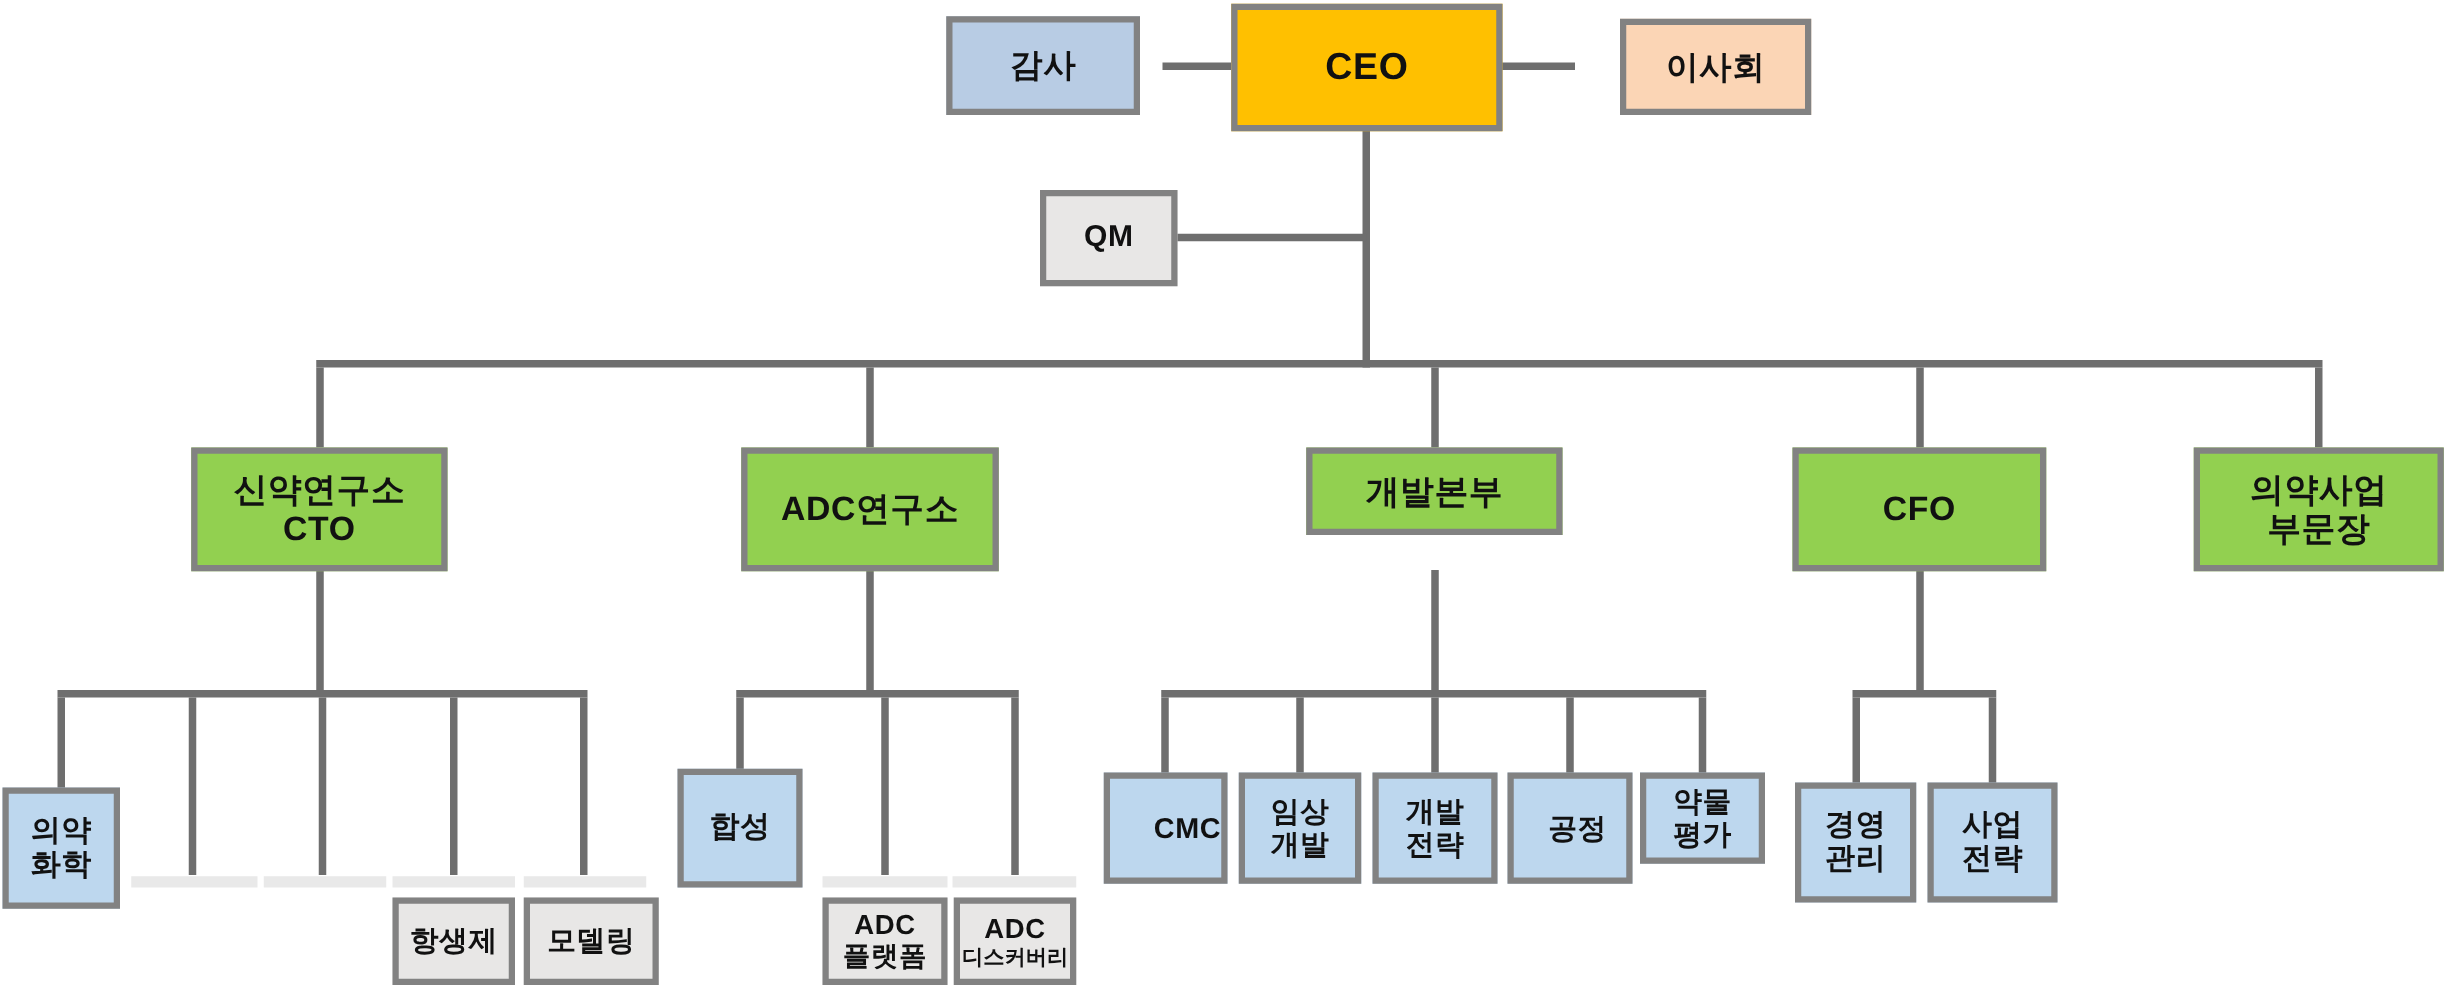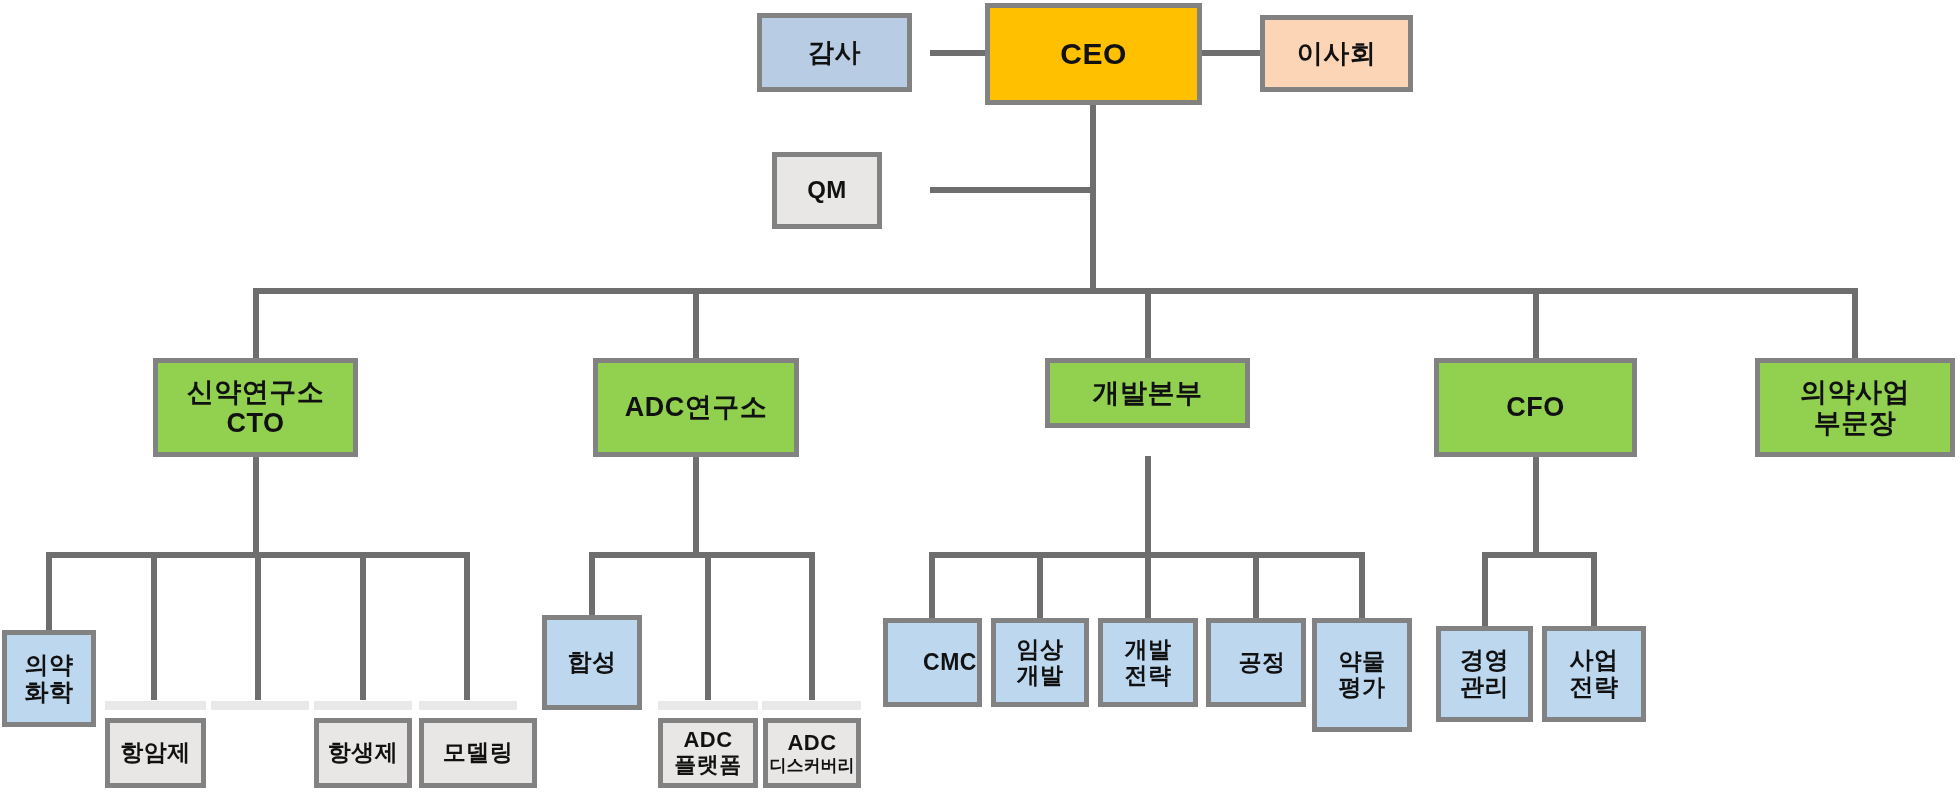--- a/index.html
+++ b/index.html
@@ -19,21 +19,21 @@
     align-items:center;
     justify-content:center;
     font-weight:bold;
     color:var(--text,#111111);
     text-align:center;
     line-height:1.12;
     letter-spacing:0.5px;
   }
   .fill-ceo{background:var(--ceo-fill,#FFC000);}
   .fill-audit{background:var(--audit-fill,#B8CCE4);}
-  .fill-board{background:var(--board-fill,#FBD5B5);}
+  .fill-board{background:var(--board-fill,#FBD5B5);margin-left:36px;}
   .fill-gray{background:var(--gray-fill,#E8E7E6);}
   .fill-green{background:var(--green-fill,#92D050);}
   .fill-blue{background:var(--blue-fill,#BDD7EE);}
   .hline,.vline{position:absolute;background:var(--line,#6E6E6E);}
   .hline{height:6px;}
   .vline{width:6px;}
   .strip{position:absolute;height:9px;background:var(--strip,#E9E9E9);}
   .f30{font-size:30px;} .f27{font-size:27px;} .f26{font-size:26px;}
   .f24{font-size:24px;} .f23{font-size:23px;} .f22{font-size:22px;}
   .small{font-size:17px;letter-spacing:0;}
@@ -91,21 +91,21 @@
 
   <div class="box fill-audit f26" style="left:757px;top:13px;width:155px;height:79px;">
     <span>감사</span>
   </div>
   <div class="box fill-ceo f30" style="left:985px;top:3px;width:217px;height:102px;">
     <span>CEO</span>
   </div>
   <div class="box fill-board f26" style="left:1260px;top:15px;width:153px;height:77px;">
     <span>이사회</span>
   </div>
-  <div class="box fill-gray f24" style="left:772px;top:152px;width:110px;height:77px;">
+  <div class="box fill-gray f24" style="left:832px;top:152px;width:110px;height:77px;">
     <span>QM</span>
   </div>
 
   <div class="box fill-green f27" style="left:153px;top:358px;width:205px;height:99px;">
     <span>신약연구소</span>
     <span>CTO</span>
   </div>
   <div class="box fill-green f27" style="left:593px;top:358px;width:206px;height:99px;">
     <span>ADC연구소</span>
   </div>
@@ -117,27 +117,24 @@
   </div>
   <div class="box fill-green f27" style="left:1755px;top:358px;width:200px;height:99px;justify-content:center;">
     <span>의약사업</span>
     <span>부문장</span>
   </div>
 
   <div class="box fill-blue f24" style="left:2px;top:630px;width:94px;height:97px;">
     <span>의약</span>
     <span>화학</span>
   </div>
-  <div class="box fill-gray f23" style="left:105px;top:718px;width:101px;height:70px;">
-    <span>항암제</span>
-  </div>
   <div class="box fill-gray f23" style="left:314px;top:718px;width:98px;height:70px;">
     <span>항생제</span>
   </div>
-  <div class="box fill-gray f23" style="left:419px;top:718px;width:118px;height:70px;">
+  <div class="box fill-gray f23" style="left:419px;top:718px;width:108px;height:70px;">
     <span>모델링</span>
   </div>
 
   <div class="box fill-blue f24" style="left:542px;top:615px;width:100px;height:95px;">
     <span>합성</span>
   </div>
   <div class="box fill-gray f22" style="left:658px;top:718px;width:100px;height:70px;">
     <span>ADC</span>
     <span>플랫폼</span>
   </div>
@@ -153,21 +150,21 @@
     <span>임상</span>
     <span>개발</span>
   </div>
   <div class="box fill-blue f23" style="left:1098px;top:618px;width:100px;height:89px;">
     <span>개발</span>
     <span>전략</span>
   </div>
   <div class="box fill-blue f23" style="left:1206px;top:618px;width:100px;height:89px;padding-left:12px;">
     <span>공정</span>
   </div>
-  <div class="box fill-blue f23" style="left:1312px;top:618px;width:100px;height:114px;">
+  <div class="box fill-blue f23" style="left:1312px;top:618px;width:100px;height:73px;">
     <span>약물</span>
     <span>평가</span>
   </div>
 
   <div class="box fill-blue f24" style="left:1436px;top:626px;width:97px;height:96px;">
     <span>경영</span>
     <span>관리</span>
   </div>
   <div class="box fill-blue f24" style="left:1542px;top:626px;width:104px;height:96px;">
     <span>사업</span>

